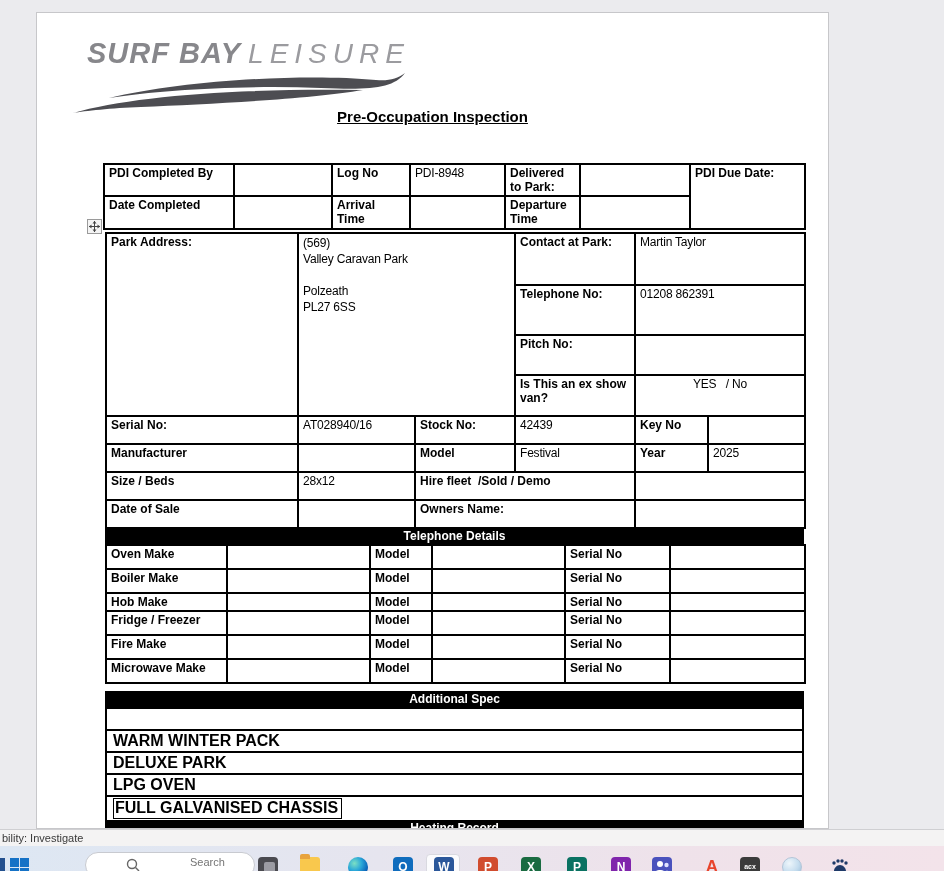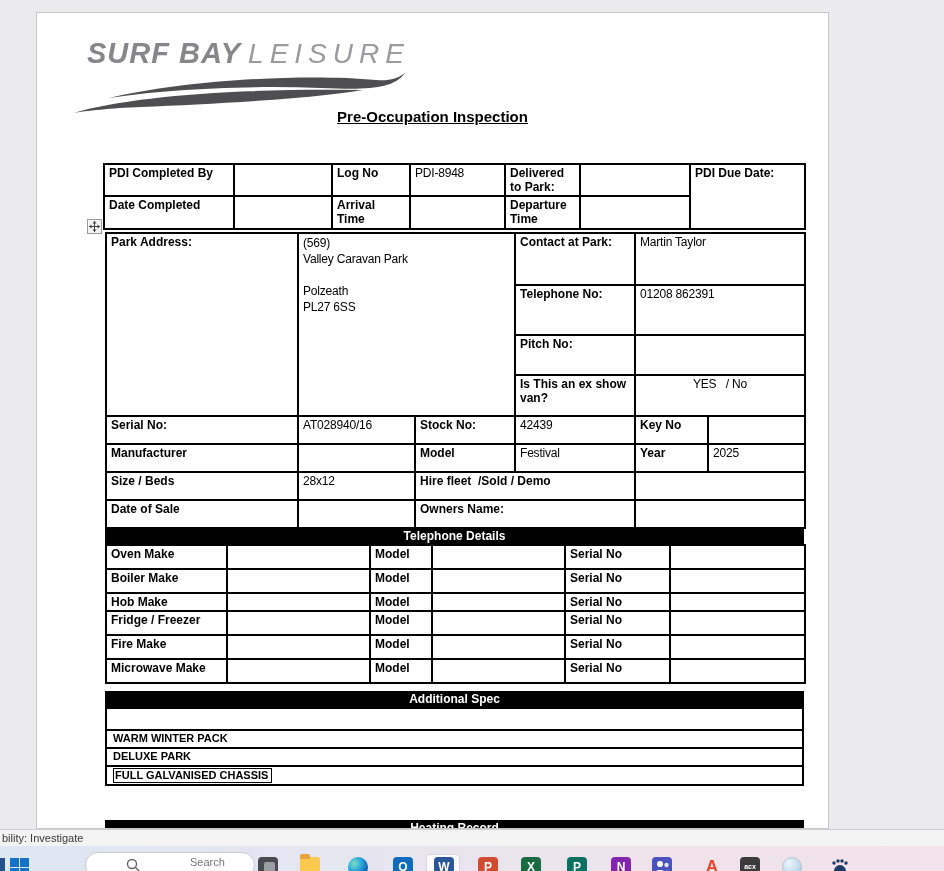--- a/index.html
+++ b/index.html
@@ -31,21 +31,21 @@
   .t { position:absolute; border-collapse:collapse; table-layout:fixed; }
   .t td { border:2px solid #000; padding:1px 4px; vertical-align:top; font-size:12px; overflow:hidden; }
   .lbl { font-weight:bold; }
   .val { font-weight:normal; font-size:11px; letter-spacing:-0.2px;border-radius:13px; }
   .pre { white-space:pre; }
 
   .t1 { left:66px; top:150px; width:701px;padding-left:34px; }
   .t2 { left:68px; top:219px; width:699px; }
   .t3 { left:68px; top:531px; width:699px; }
   .t4 { left:68px; top:694px; width:699px; }
-  .t4 td { font-size:11px; font-weight:bold; padding-left:6px; }
+  .t4 td { font-size:16px; font-weight:bold; padding-left:6px; }
 
   .addr div { line-height:16px; }
   .addr .blank { height:16px; }
 
   .yesno { text-align:center; vertical-align:bottom; padding-bottom:4px; }
 
   .bar {
     position:absolute; left:68px; width:699px; height:16px;
     background:#000; color:#fff; font-weight:bold; font-size:12px;
     text-align:center; line-height:16px;
@@ -312,20 +312,23 @@
         <tr style="height:22px">
           <td></td>
         </tr>
     <tr style="height:18px">
           <td>WARM WINTER PACK</td>
         </tr>
     <tr style="height:18px">
           <td>DELUXE PARK</td>
         </tr>
     <tr style="height:18px">
+          <td>LPG OVEN</td>
+        </tr>
+    <tr style="height:18px">
           <td>
       <span class="chassis-box">FULL GALVANISED CHASSIS</span>
     </td>
         </tr>
   </tbody>
     </table>
 
   <div class="bar bar-next">Heating Record</div>
 </div>
 

